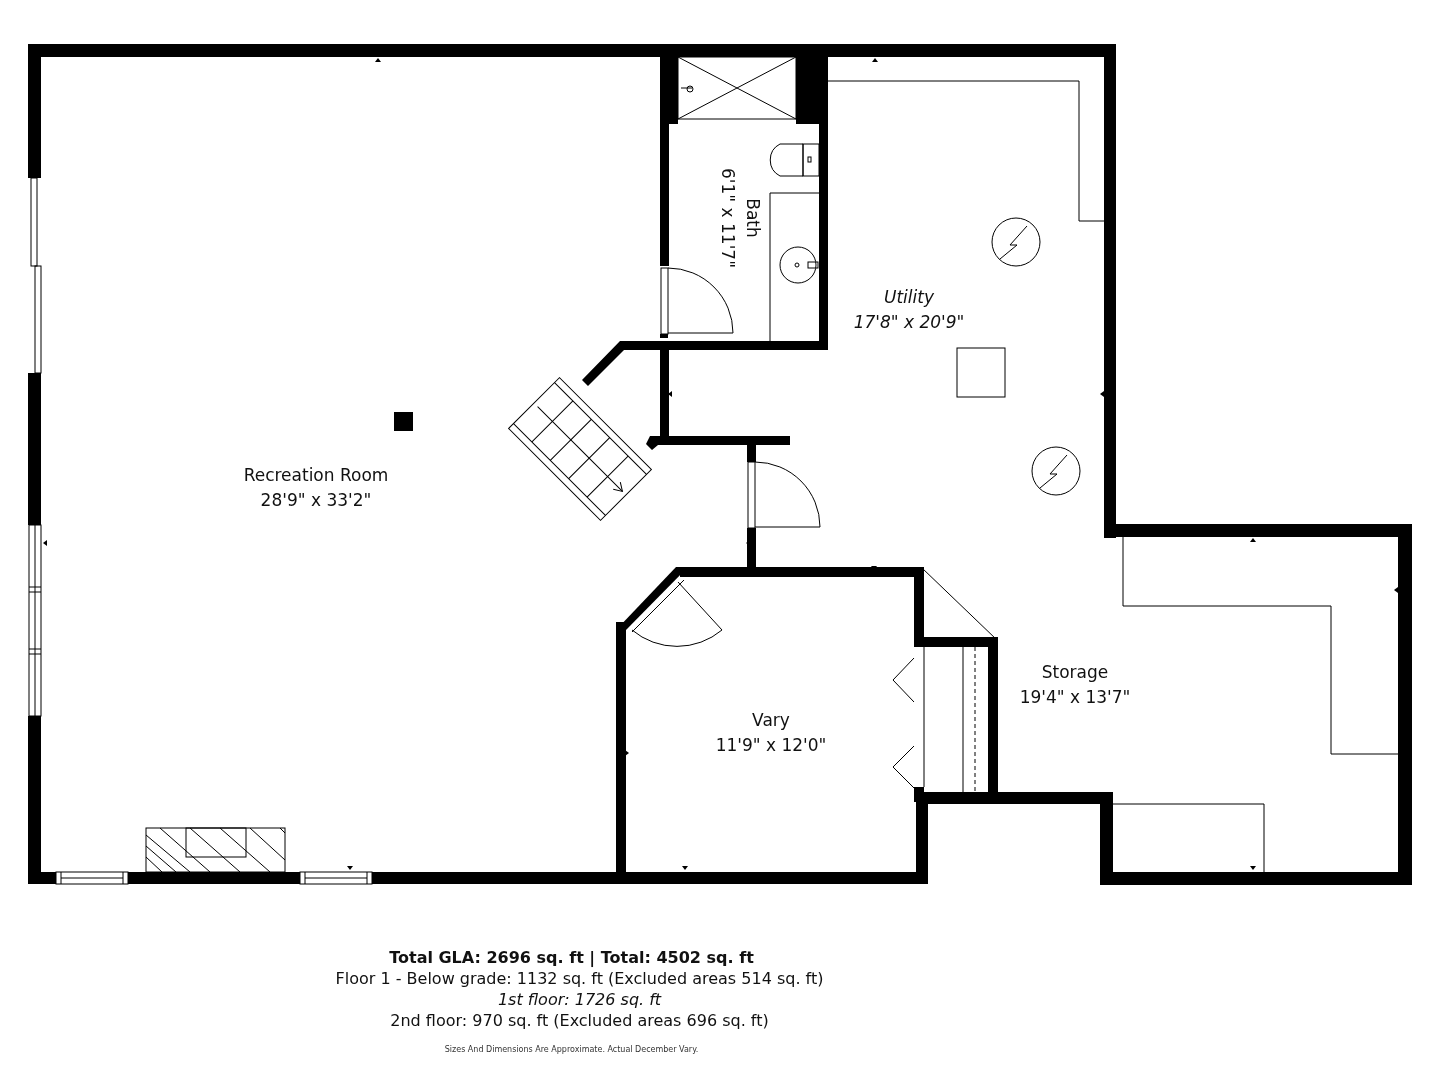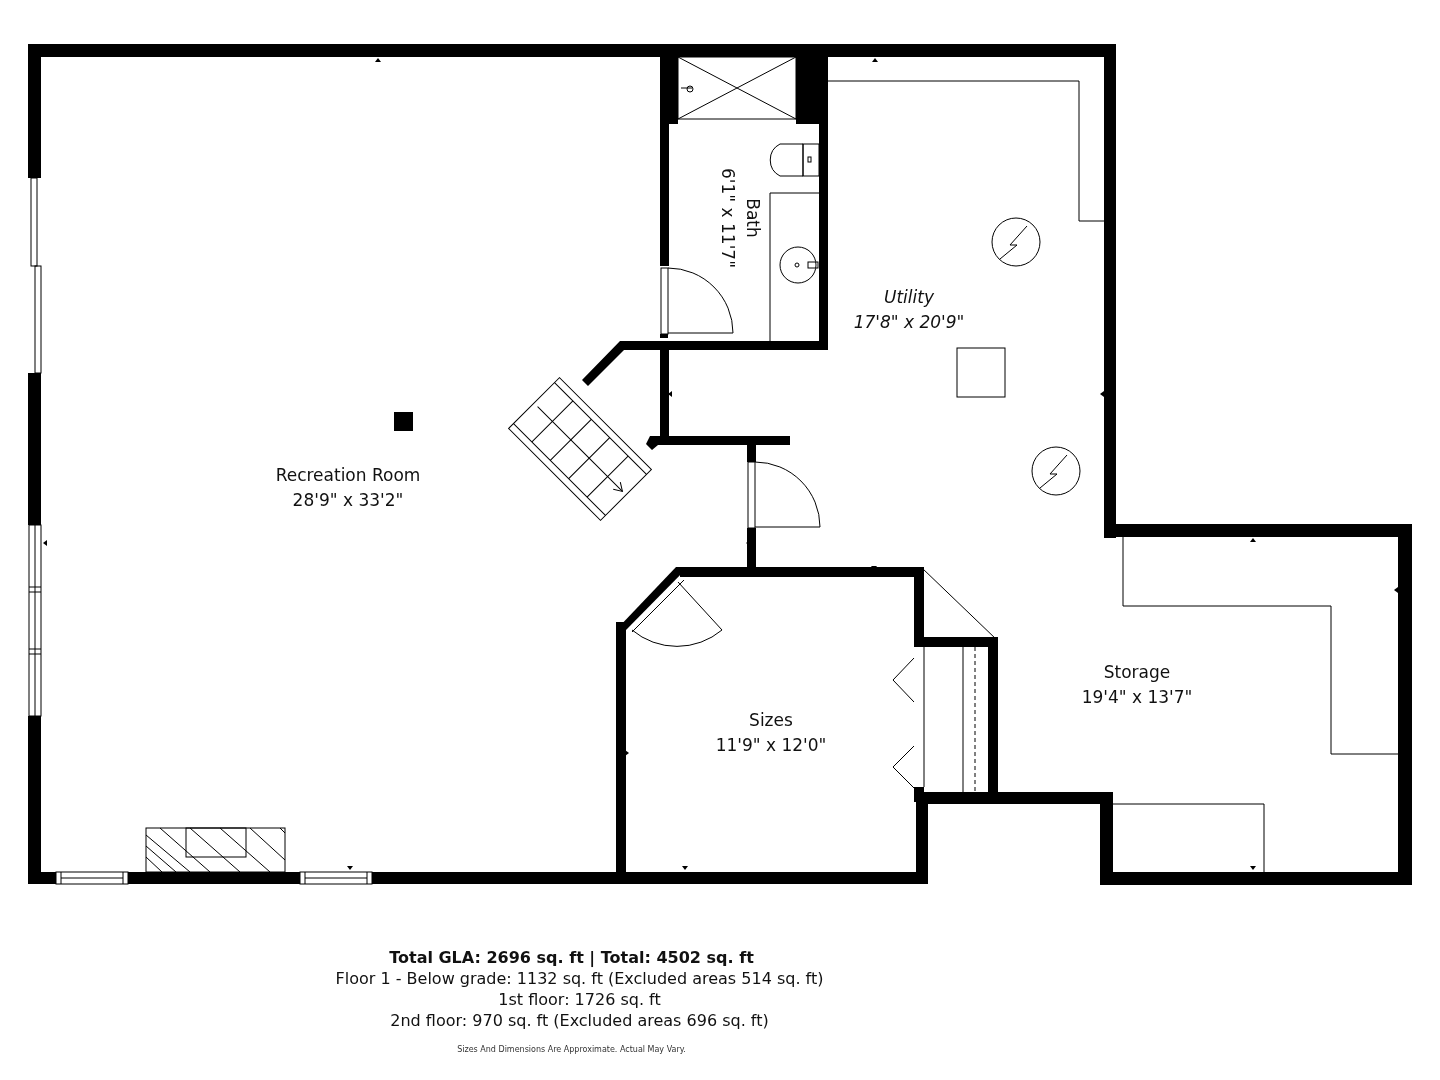--- a/index.html
+++ b/index.html
@@ -4,21 +4,21 @@
 <style>
   html, body { margin:0; padding:0; background:#ffffff; }
   body { width:1440px; height:1080px; position:relative; overflow:hidden; font-family:"Liberation Sans", sans-serif; }
   #plan { position:absolute; left:0; top:0; width:1440px; height:900px; }
   .room-label { position:absolute; text-align:center; font-family:"DejaVu Sans", sans-serif; font-size:17px; line-height:25px; color:#111; transform:translate(-50%,-50%); white-space:nowrap; }
   .room-label span { display:block; }
   .bath-label { transform:translate(-50%,-50%) rotate(90deg); }
   .footer { position:absolute; left:0; width:1143px; text-align:center; font-family:"DejaVu Sans", sans-serif; color:#111; }
   .f-title { top:948px; font-size:16px; font-weight:bold; }
   .f-line { font-size:16px;margin-left:8px; }
-  .f-l1 { top:969px; } .f-l2 { top:990px; } .f-l3 { top:1011px; }
+  .f-l1 { top:969px; } .f-l2 { top:990px;font-style:italic; } .f-l3 { top:1011px; }
   .f-note { top:1045px; font-size:8px; color:#333; }
 </style>
 </head>
 <body>
 
 <svg id="plan" viewBox="0 0 1440 900" xmlns="http://www.w3.org/2000/svg">
   <g fill="#000">
 
     <rect x="28" y="44" width="1088" height="13"></rect>
 
@@ -176,38 +176,38 @@
     <polygon points="1250,542 1256,542 1253,538"></polygon>
     <polygon points="871,566 877,566 874,570"></polygon>
     <polygon points="1398,587 1398,593 1394,590"></polygon>
     <polygon points="1104,391 1104,397 1100,394"></polygon>
     <polygon points="672,391 672,397 668,394"></polygon>
     <polygon points="750,540 750,546 746,543" transform="translate(0,0)"></polygon>
     <polygon points="628,750 628,756 632,753" transform="translate(-3,0)"></polygon>
   </g>
 </svg>
 
-<div class="room-label" style="left:348px; top:488px;">
+<div class="room-label" style="left:316px; top:488px;">
   <span>Recreation Room</span>
   <span>28'9" x 33'2"</span>
 </div>
 <div class="room-label bath-label" style="left:740px; top:218px;">
   <span>Bath</span>
   <span>6'1" x 11'7"</span>
 </div>
 <div class="room-label" style="left:909px; top:310px;font-style:italic;">
   <span>Utility</span>
   <span>17'8" x 20'9"</span>
 </div>
 <div class="room-label" style="left:771px; top:733px;">
-  <span>Sizes</span>
+  <span>Vary</span>
   <span>11'9" x 12'0"</span>
 </div>
-<div class="room-label" style="left:1137px; top:685px;">
+<div class="room-label" style="left:1075px; top:685px;">
   <span>Storage</span>
   <span>19'4" x 13'7"</span>
 </div>
 
 <div class="footer f-title">Total GLA: 2696 sq. ft | Total: 4502 sq. ft</div>
 <div class="footer f-line f-l1">Floor 1 - Below grade: 1132 sq. ft (Excluded areas 514 sq. ft)</div>
 <div class="footer f-line f-l2">1st floor: 1726 sq. ft</div>
 <div class="footer f-line f-l3">2nd floor: 970 sq. ft (Excluded areas 696 sq. ft)</div>
-<div class="footer f-note">Sizes And Dimensions Are Approximate. Actual May Vary.</div>
+<div class="footer f-note">Sizes And Dimensions Are Approximate. Actual December Vary.</div>
 
 </body></html>

